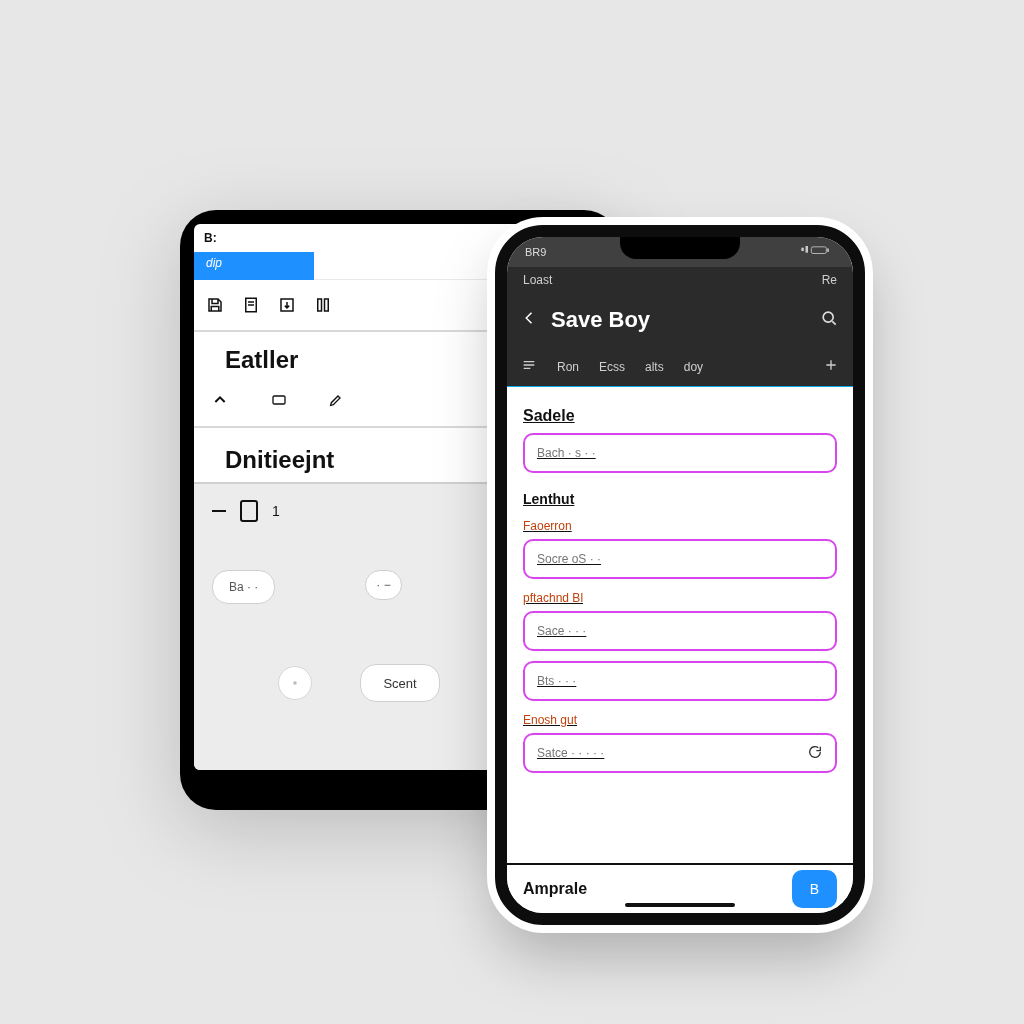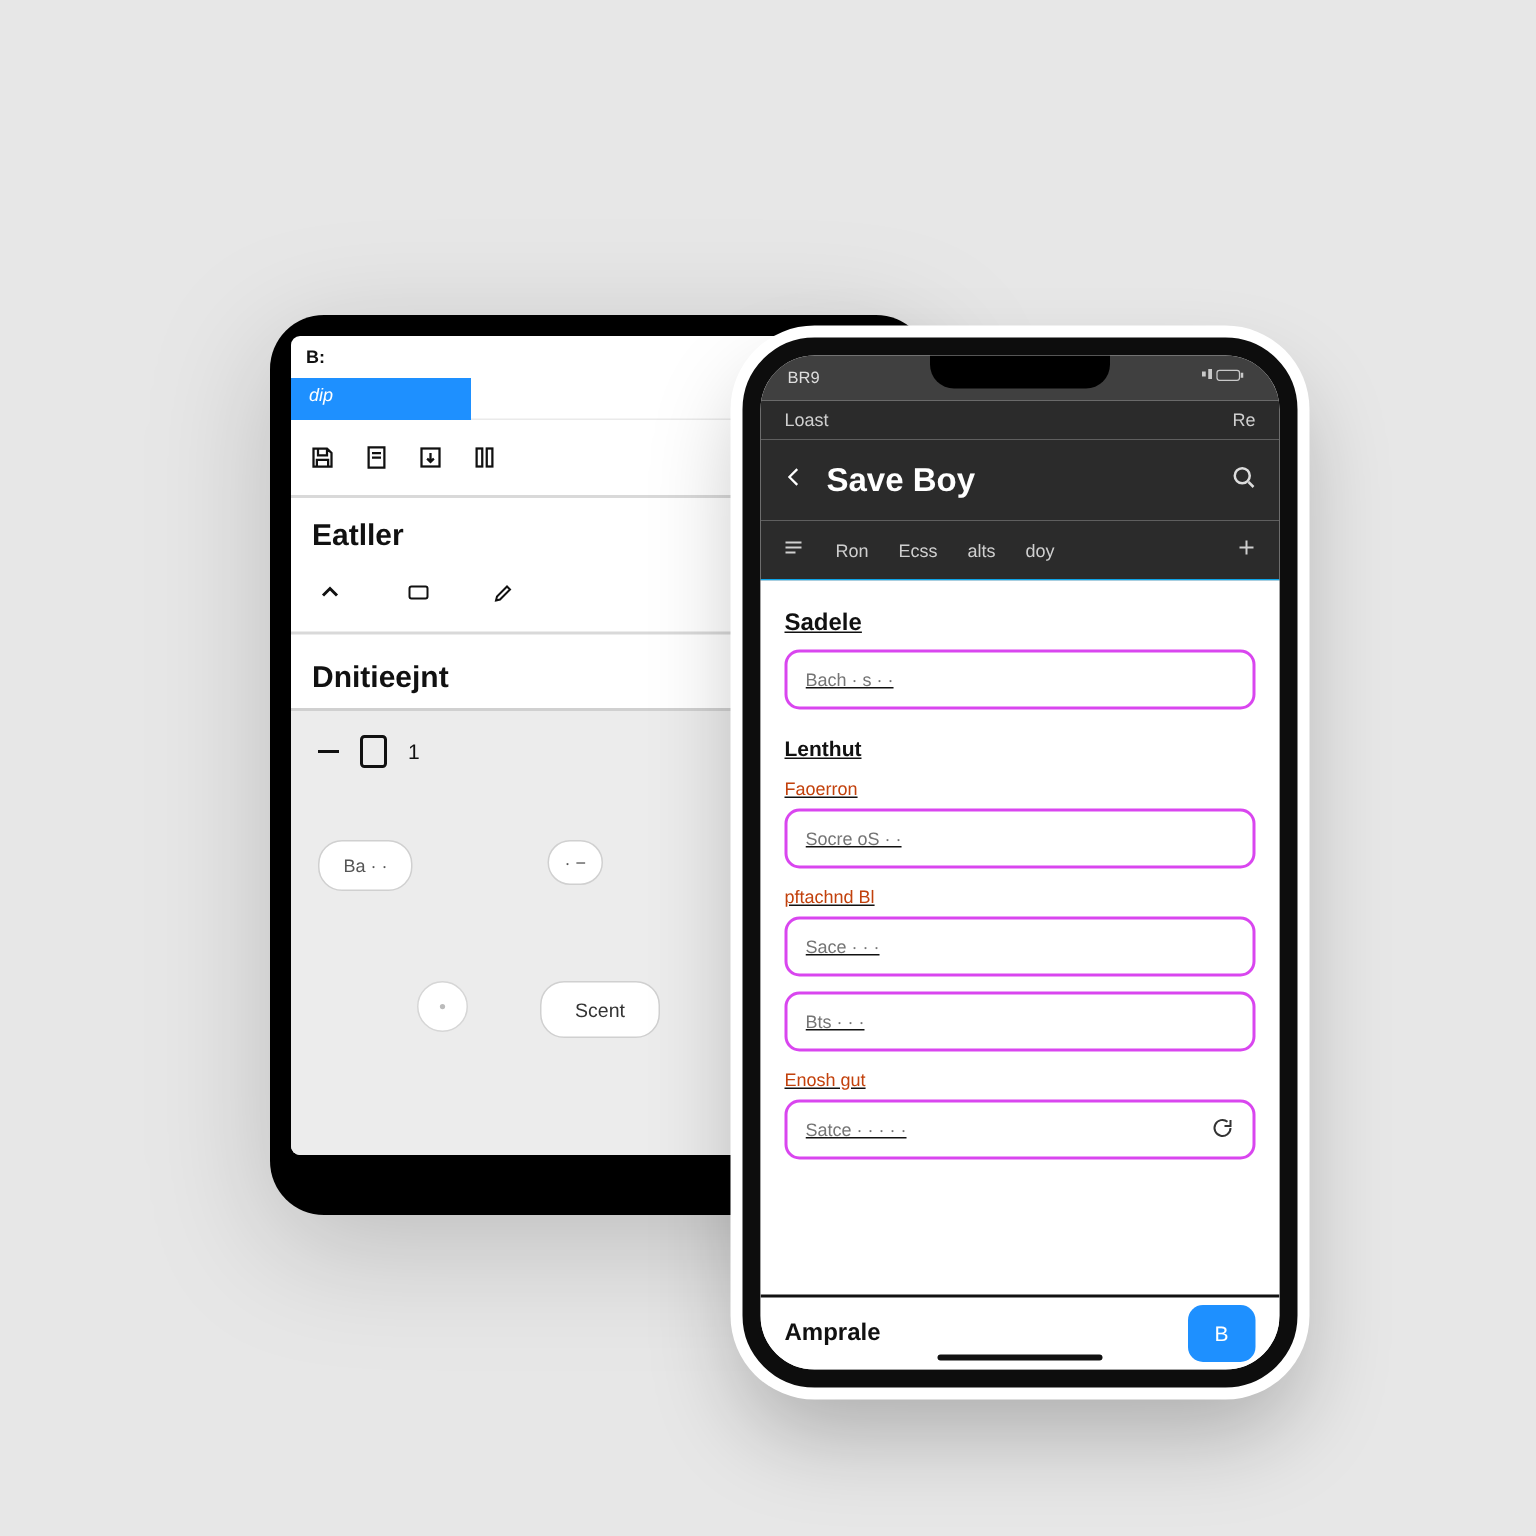--- a/index.html
+++ b/index.html
@@ -45,21 +45,21 @@
     color: #fff; font-style: italic; font-size: 12px;
   }
   .t-bluebar-row { height: 28px; background:#fff; border-bottom:1px solid #eaeaea;}
   .t-toolbar {
     height: 52px; display:flex; align-items:center; gap:18px;
     padding: 0 12px;
     border-bottom: 2px solid #d9d9d9;
     font-size: 16px;
   }
   .t-toolbar .ico { width:18px; height:18px; display:inline-block; }
-  .t-section-title { font-weight:800; font-size:20px; padding:14px 14px 8px; }
+  .t-section-title { font-weight:800; font-size:24px; padding:14px 31px 8px; }
   .t-row {
     display:flex; align-items:center; gap:40px;
     padding:10px 18px 16px 18px;
     border-bottom:2px solid #d9d9d9;
   }
   .t-row .ico { width:18px; height:18px; }
   .t-grey {
     background:#ececec; flex:1;
     border-top:2px solid #d0d0d0;
     padding:16px 18px;
@@ -68,21 +68,21 @@
     display:inline-flex; align-items:center; justify-content:center;
     background:#fff; border:1px solid #d0d0d0; border-radius:16px;
     height:34px; padding:15px 16px; font-size:12px; color:#555;
   }
   .pill.sm { height:30px; padding:0 10px; }
   .t-grey-top { display:flex; align-items:center; gap:14px; }
   .t-grey-top .dash { width:14px; height:2px; background:#111; }
   .t-grey-top .square { width:18px; height:22px; border:2px solid #111; border-radius:3px; }
   .t-grey-mid { display:flex; gap:90px; margin-top:48px; }
   .t-grey-bottom {
-    display:flex; justify-content:center; gap:48px;
+    display:flex; align-items:center; justify-content:center; gap:48px;
     margin-top:40px; padding-top:20px;
   }
   .round {
     width:34px; height:34px; border-radius:50%;
     background:#fff; border:1px solid #d6d6d6;
     display:flex; align-items:center; justify-content:center;
   }
 
   
   .phone {

